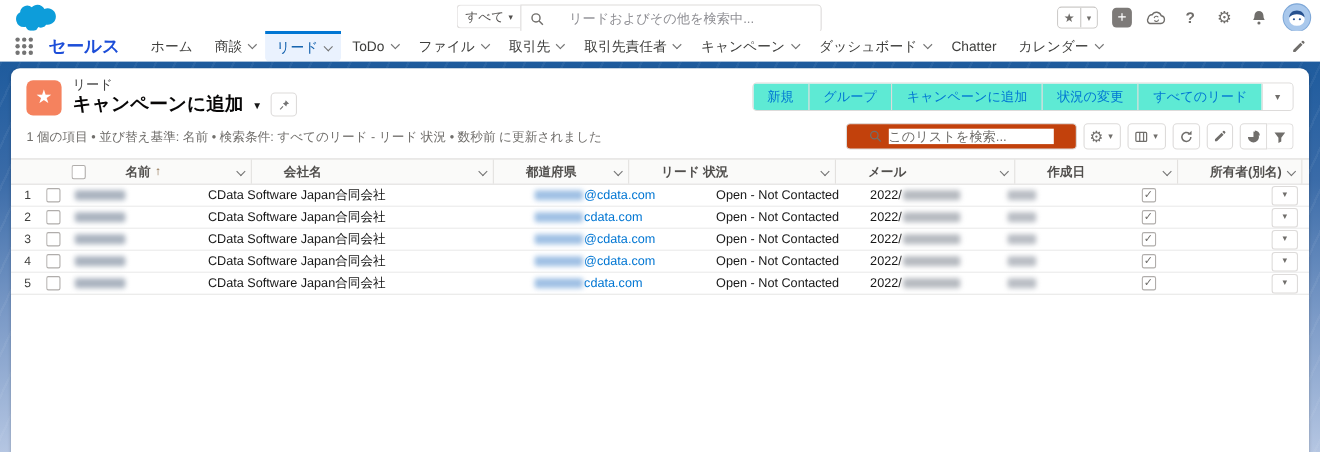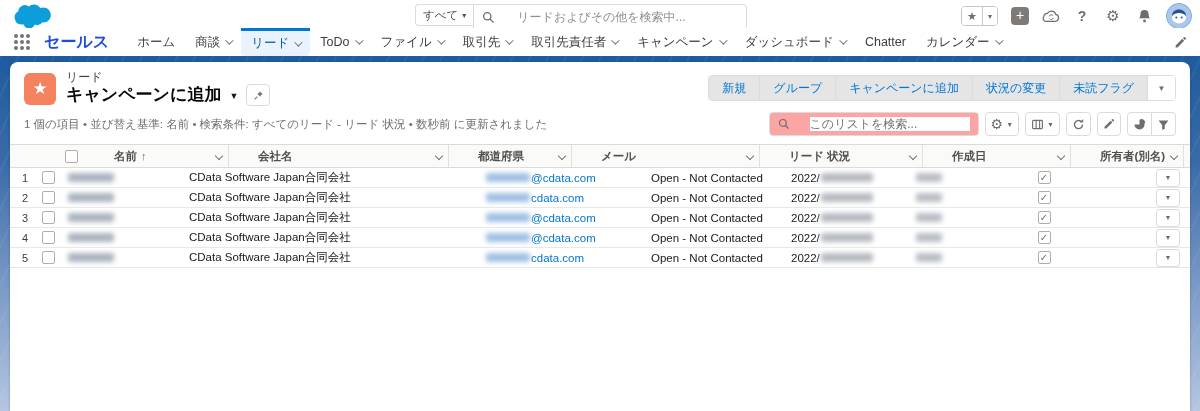--- a/index.html
+++ b/index.html
@@ -44,29 +44,29 @@
   
   .page-head { display:flex; align-items:flex-start; justify-content:space-between; padding:9px 14px 2px 14px; }
   .ph-left { display:flex; align-items:center; gap:10px; }
   .obj-icon { width:32px; height:32px; border-radius:6px; background:#f5825e; display:flex; align-items:center; justify-content:center; color:#fff; font-size:17px; }
   .ph-text .obj-label { font-size:12px; color:#444; line-height:13px; }
   .title-row { display:flex; align-items:center; gap:8px; }
   .list-title { font-size:17px; font-weight:bold; color:#080707; line-height:20px; }
   .title-caret { font-size:9px; color:#181818; cursor:pointer; padding-top:2px; }
   .pin-btn { width:24px; height:22px; border:1px solid #dddbda; border-radius:4px; background:#fff; display:flex; align-items:center; justify-content:center; cursor:pointer; }
   .actions-group { display:flex; margin-top:4px; border:1px solid #dddbda; border-radius:4px; overflow:hidden; height:26px; }
-  .act-btn { background:#e5e5e5; border:none; border-left:1px solid #dddbda; color:#0176d3; font-size:12px; padding:0 13px; cursor:pointer; font-family:Liberation Sans, sans-serif; white-space:nowrap; }
+  .act-btn { background:#5eead4; border:none; border-left:1px solid #dddbda; color:#0176d3; font-size:12px; padding:0 13px; cursor:pointer; font-family:Liberation Sans, sans-serif; white-space:nowrap; }
   .act-btn:first-child { border-left:none; }
   .act-caret { width:28px; display:flex; align-items:center; justify-content:center; border-left:1px solid #dddbda; background:#fff; color:#706e6b; font-size:8px; cursor:pointer; }
 
   
   .toolbar { display:flex; align-items:center; justify-content:space-between; padding:4px 14px 8px 14px; }
   .status-line { font-size:11.5px; color:#706e6b; }
   .tb-right { display:flex; align-items:center; gap:6px; }
-  .list-search { display:flex; align-items:center; gap:20px; width:210px; height:24px; border:1px solid #dddbda; border-radius:4px; padding:0 8px; background:#fca5a5; }
+  .list-search { display:flex; align-items:center; gap:6px; width:210px; height:24px; border:1px solid #dddbda; border-radius:4px; padding:0 20px; background:#c2410c; }
   .list-search input { border:none; outline:none; flex:1; font-size:12px; color:#181818; font-family:inherit; min-width:0; }
   .list-search input::placeholder { color:#706e6b; }
   .ibtn { height:24px; min-width:24px; border:1px solid #dddbda; border-radius:4px; background:#fff; display:flex; align-items:center; justify-content:center; gap:3px; padding:0 5px; cursor:pointer; color:#706e6b; }
   .ibtn .mini-caret { font-size:7px; color:#706e6b; }
   .ibtn-group { display:flex; }
   .ibtn-group .ibtn { border-radius:0; border-left:none; }
   .ibtn-group .ibtn:first-child { border-radius:4px 0 0 4px; border-left:1px solid #dddbda; }
   .ibtn-group .ibtn:last-child { border-radius:0 4px 4px 0; }
 
   
@@ -225,21 +225,21 @@
                 </svg>
             </span>
           </div>
         </div>
       </div>
       <div class="actions-group" id="actions-group">
         <button class="act-btn">新規</button>
           <button class="act-btn">グループ</button>
           <button class="act-btn">キャンペーンに追加</button>
           <button class="act-btn">状況の変更</button>
-          <button class="act-btn">未読フラグ</button>
+          <button class="act-btn">すべてのリード</button>
           <div class="act-caret">▼</div>
       </div>
     </div>
 
     <div class="toolbar">
       <div class="status-line">1 個の項目 • 並び替え基準: 名前 • 検索条件: すべてのリード - リード 状況 • 数秒前 に更新されました</div>
       <div class="tb-right">
         <div class="list-search">
           <svg width="12" height="12" viewBox="0 0 16 16">
               <circle cx="6.5" cy="6.5" r="4.5" fill="none" stroke="#706e6b" stroke-width="1.6"></circle>
@@ -298,25 +298,25 @@
       </div>
         <div class="hcell">
         <span>会社名</span>
         <span class="hchev"></span>
       </div>
         <div class="hcell">
         <span>都道府県</span>
         <span class="hchev"></span>
       </div>
         <div class="hcell">
+        <span>リード 状況</span>
+        <span class="hchev"></span>
+      </div>
+        <div class="hcell">
         <span>メール</span>
-        <span class="hchev"></span>
-      </div>
-        <div class="hcell">
-        <span>リード 状況</span>
         <span class="hchev"></span>
       </div>
         <div class="hcell">
         <span>作成日</span>
         <span class="hchev"></span>
       </div>
         <div class="hcell">
         <span>所有者(別名)</span>
         <span class="hchev"></span>
       </div>

